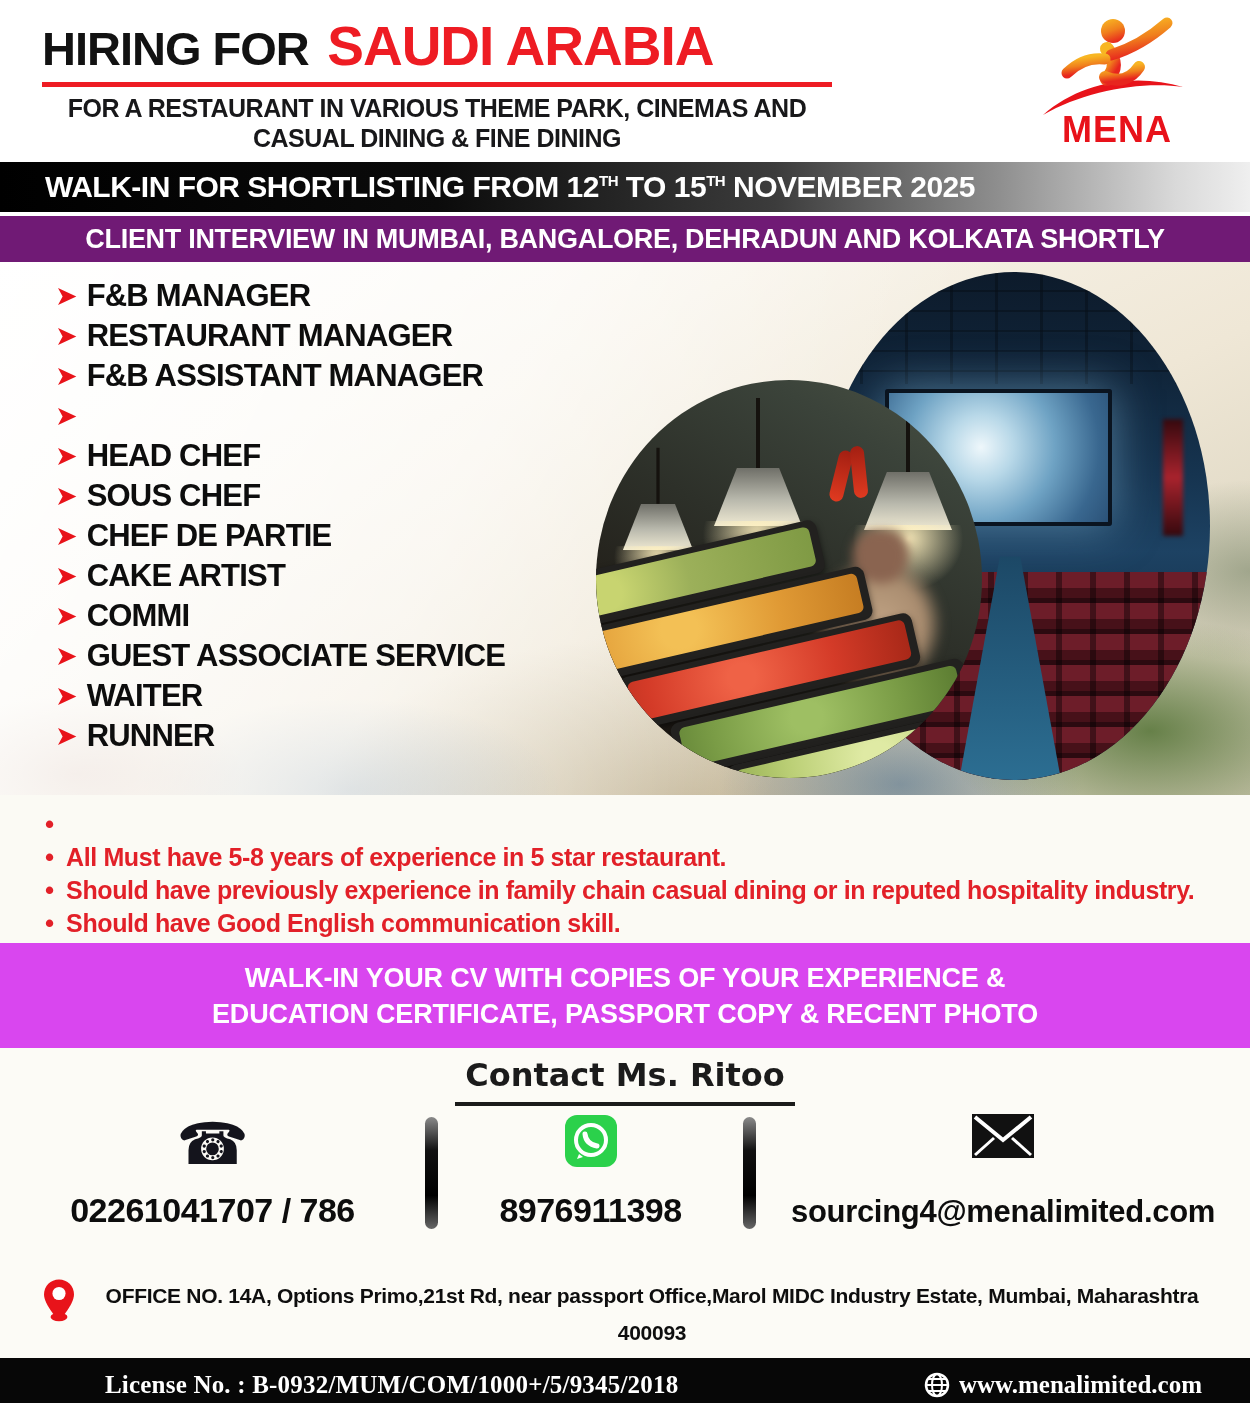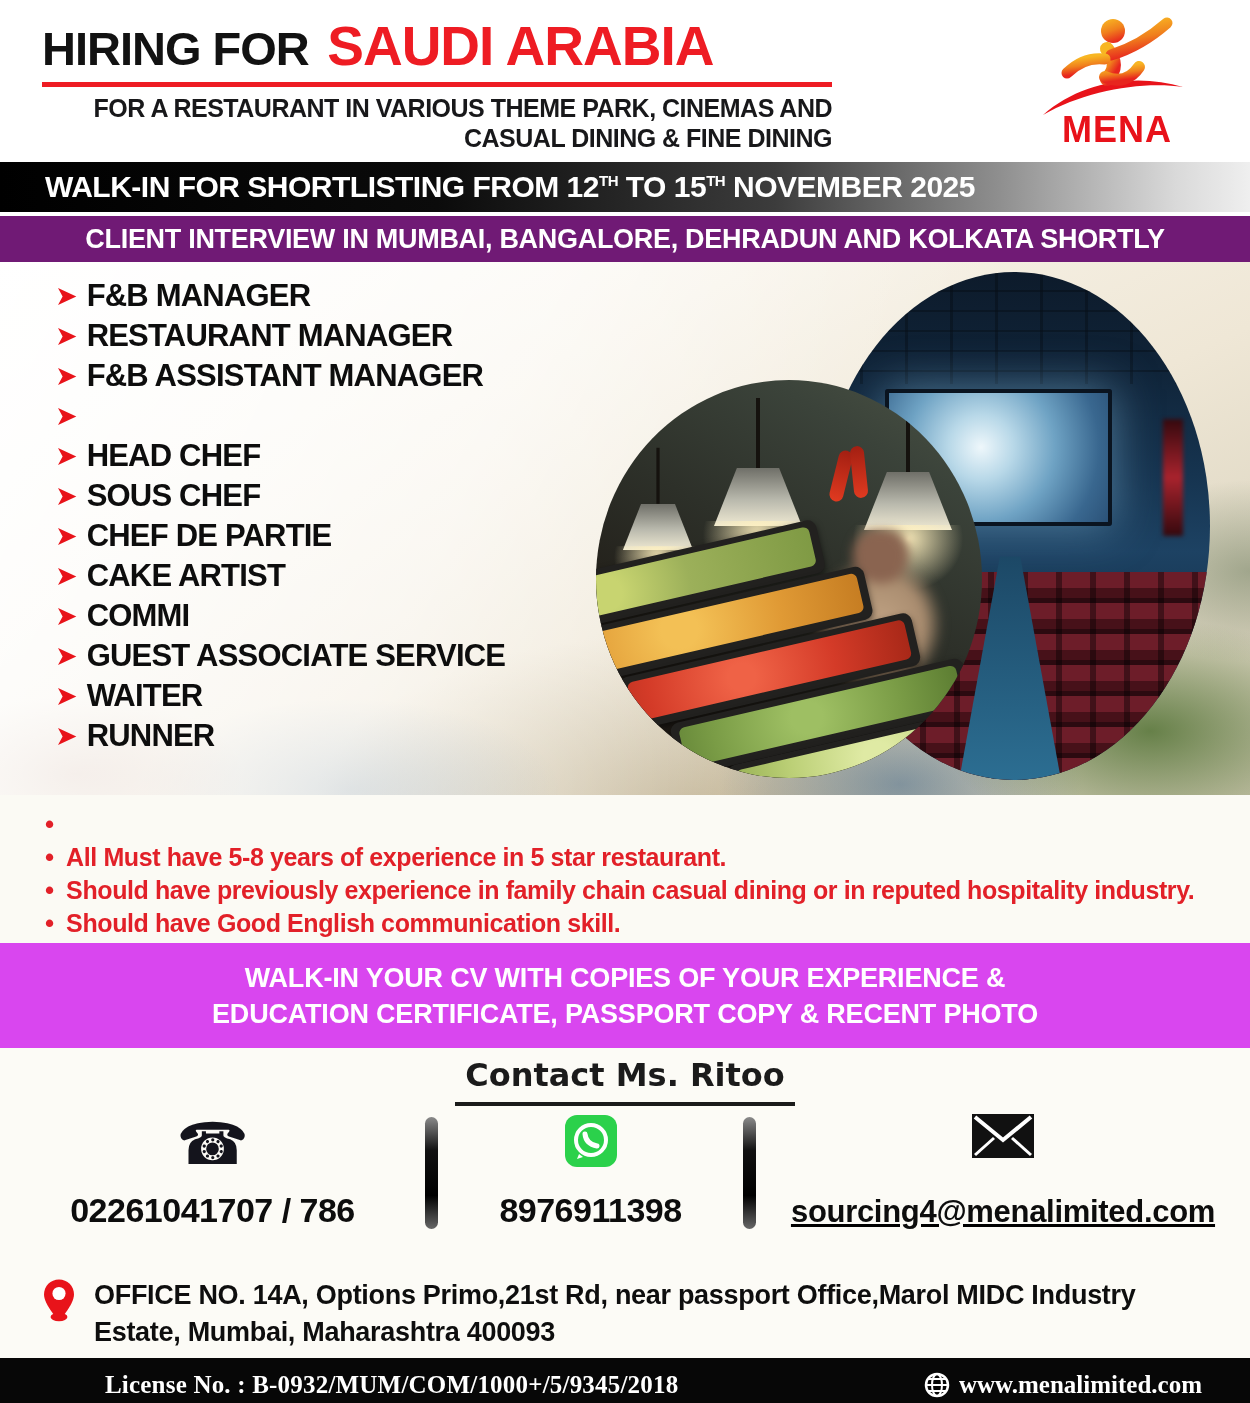--- a/index.html
+++ b/index.html
@@ -9,21 +9,21 @@
     position:relative; width:1250px; height:1403px; margin:0 auto;
     background:#fcfbf6; overflow:hidden;
   }
 
   
   .top { position:relative; height:162px; background:#ffffff; }
   .title-block { position:absolute; left:42px; top:14px; width:790px; text-align:center; }
   .title-line { white-space:nowrap; text-align:left; border-bottom:5px solid #ee1c23; padding-bottom:4px; }
   .t-black { font-size:47px; font-weight:800; color:#121212; letter-spacing:-1px; }
   .t-red { font-size:55px; font-weight:800; color:#ee1c23; letter-spacing:-1px; margin-left:14px; }
-  .subtitle { font-size:25px; font-weight:800; color:#18181a; letter-spacing:-0.5px; margin-top:7px; line-height:28px;text-align:right; }
+  .subtitle { font-size:25px; font-weight:800; color:#18181a; letter-spacing:-0.5px; margin-top:7px; line-height:28px; }
   .logo { position:absolute; right:48px; top:15px; width:170px; height:148px; text-align:center; }
   .logo-text { font-size:36px; font-weight:800; color:#e8121a; letter-spacing:1px; margin-top:-14px; }
 
   
   .banner-black {
     height:50px; line-height:50px; padding-left:45px; white-space:nowrap;
     background:linear-gradient(90deg,#000 0%,#0b0b0b 35%,#3c3c3c 62%,#8f8f8f 80%,#d9d9d9 94%,#efefef 100%);
     color:#fff; font-size:30px; font-weight:800; letter-spacing:-0.5px;
   }
   .banner-black .sup { font-size:15px; position:relative; top:-11px; }
@@ -126,31 +126,31 @@
   .contact { height:207px; background:#fcfbf6; }
   .contact-heading {
     display:table; margin:8px auto 0 auto; font-family:"DejaVu Sans", sans-serif;
     font-size:32px; font-weight:700; color:#1b1b1b; letter-spacing:0;
     border-bottom:4px solid #1b1b1b; padding:0 10px 8px 10px;
   }
   .contact-row { display:flex; align-items:stretch; margin-top:8px; height:118px; }
   .c-col { display:flex; flex-direction:column; align-items:center; justify-content:space-between; padding-bottom:2px; }
   .c-col-phone { width:425px; }
   .c-col-wa { width:305px; }
-  .c-col-mail { flex:1;text-decoration:underline; }
+  .c-col-mail { flex:1; }
   .phone-glyph { font-size:58px; line-height:60px; color:#14141c; }
   .c-num { font-size:34px; font-weight:800; color:#0d0d0d; letter-spacing:-0.5px; white-space:nowrap; }
   .c-mail { font-size:31px; font-weight:800; color:#0d0d0d; letter-spacing:-0.3px; }
   .vbar { width:13px; height:112px; border-radius:7px; align-self:center;
     background:linear-gradient(180deg,#8a8a8a 0%,#111 30%,#000 70%,#666 100%); }
 
   
   .address { height:95px; background:#fcfbf6; display:flex; padding:14px 40px 0 44px; }
   .pin { flex:0 0 34px; margin-right:16px; padding-top:2px; }
-  .addr-text { font-size:27px; font-weight:800; color:#0e0e0e; letter-spacing:-0.3px; line-height:37px; max-width:1120px; }
+  .addr-text { font-size:21px; font-weight:800; color:#0e0e0e; letter-spacing:-0.3px; line-height:37px; max-width:1120px;text-align:center; }
 
   
   .footer {
     height:53px; background:#070707; color:#fff; display:flex; align-items:center;
     font-family:"Liberation Serif", serif; font-weight:700;
   }
   .license { font-size:25px; margin-left:105px; letter-spacing:0.2px; }
   .website { margin-left:auto; margin-right:48px; display:flex; align-items:center; font-size:25px; }
   .website svg { margin-right:9px; }
 </style>

